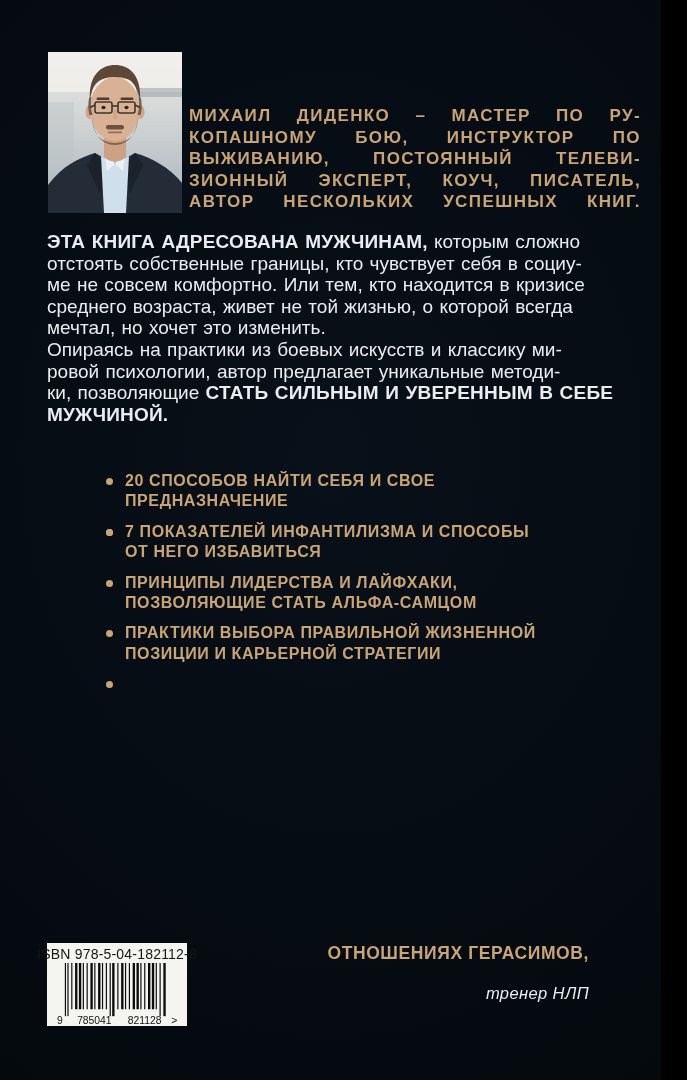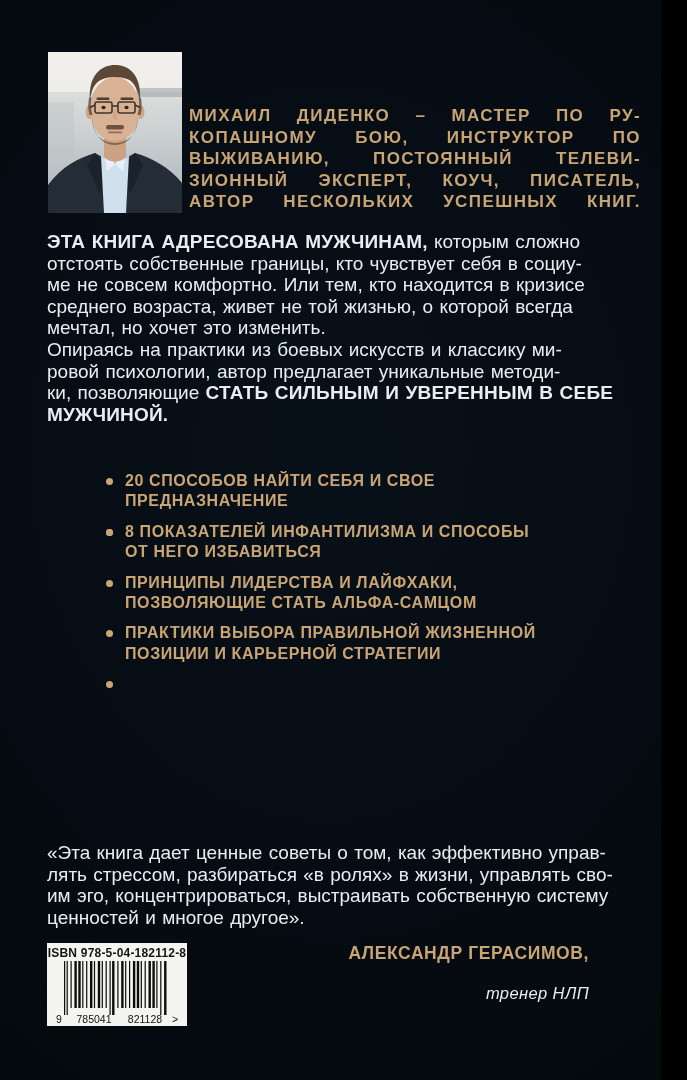--- a/index.html
+++ b/index.html
@@ -55,21 +55,21 @@
   }
   .attribution .role {
     margin-top:20px; color:#e9edf1; font-style:italic; font-size:16.5px; letter-spacing:0.4px;
   }
 
   .isbn-box {
     position:absolute; left:47px; top:943px; width:140px; height:83px;
     background:#f4f4f1; display:flex; flex-direction:column; align-items:center;
     box-sizing:border-box; padding-top:3px;
   }
-  .isbn-label { color:#151515; font-size:12px; letter-spacing:0.2px; white-space:nowrap;font-weight:bold; }
+  .isbn-label { color:#151515; font-size:14px; letter-spacing:0.2px; white-space:nowrap; }
   .isbn-box svg { display:block; margin-top:1px; }
   .bc-digit { font-family:"Liberation Sans", sans-serif; font-size:10.5px; fill:#111; }
 </style>
 </head>
 <body>
 
 <div class="cover">
 
   <div class="photo-frame" role="img" aria-label="Портрет автора Михаила Диденко">
     <svg width="134" height="161" viewBox="0 0 134 161">
@@ -134,35 +134,31 @@
 мечтал, но хочет это изменить.
 Опираясь на практики из боевых искусств и классику ми-
 ровой психологии, автор предлагает уникальные методи-
 ки, позволяющие </span><span class="b">СТАТЬ СИЛЬНЫМ И УВЕРЕННЫМ В СЕБЕ
 МУЖЧИНОЙ.</span></div>
 
   <ul class="findings-list">
     <li><span class="dot"></span><span>20 СПОСОБОВ НАЙТИ СЕБЯ И СВОЕ
 ПРЕДНАЗНАЧЕНИЕ</span></li>
     <li><span class="dot"></span></li>
-    <li><span class="dot"></span><span>8 ПОКАЗАТЕЛЕЙ ИНФАНТИЛИЗМА И СПОСОБЫ
+    <li><span class="dot"></span><span>7 ПОКАЗАТЕЛЕЙ ИНФАНТИЛИЗМА И СПОСОБЫ
 ОТ НЕГО ИЗБАВИТЬСЯ</span></li>
     <li><span class="dot"></span><span>ПРИНЦИПЫ ЛИДЕРСТВА И ЛАЙФХАКИ,
 ПОЗВОЛЯЮЩИЕ СТАТЬ АЛЬФА-САМЦОМ</span></li>
     <li><span class="dot"></span><span>ПРАКТИКИ ВЫБОРА ПРАВИЛЬНОЙ ЖИЗНЕННОЙ
 ПОЗИЦИИ И КАРЬЕРНОЙ СТРАТЕГИИ</span></li>
     <li><span class="dot"></span></li>
   </ul>
 
-  <div class="quote">«Эта книга дает ценные советы о том, как эффективно управ-
-лять стрессом, разбираться «в ролях» в жизни, управлять сво-
-им эго, концентрироваться, выстраивать собственную систему
-ценностей и многое другое».</div>
   <div class="attribution">
-    <div class="name">АЛЕКСАНДР ГЕРАСИМОВ,</div>
+    <div class="name">ОТНОШЕНИЯХ ГЕРАСИМОВ,</div>
     <div class="role">тренер НЛП</div>
   </div>
 
   <div class="isbn-box">
     <div class="isbn-label">ISBN 978-5-04-182112-8</div>
     <svg width="126" height="64" viewBox="0 0 126 64">
       <g class="bars" fill="#0c0c0c">
           <rect x="10.00" y="0" width="1.20" height="54"></rect>
           <rect x="12.60" y="0" width="1.20" height="54"></rect>
           <rect x="16.50" y="0" width="1.20" height="47"></rect>

